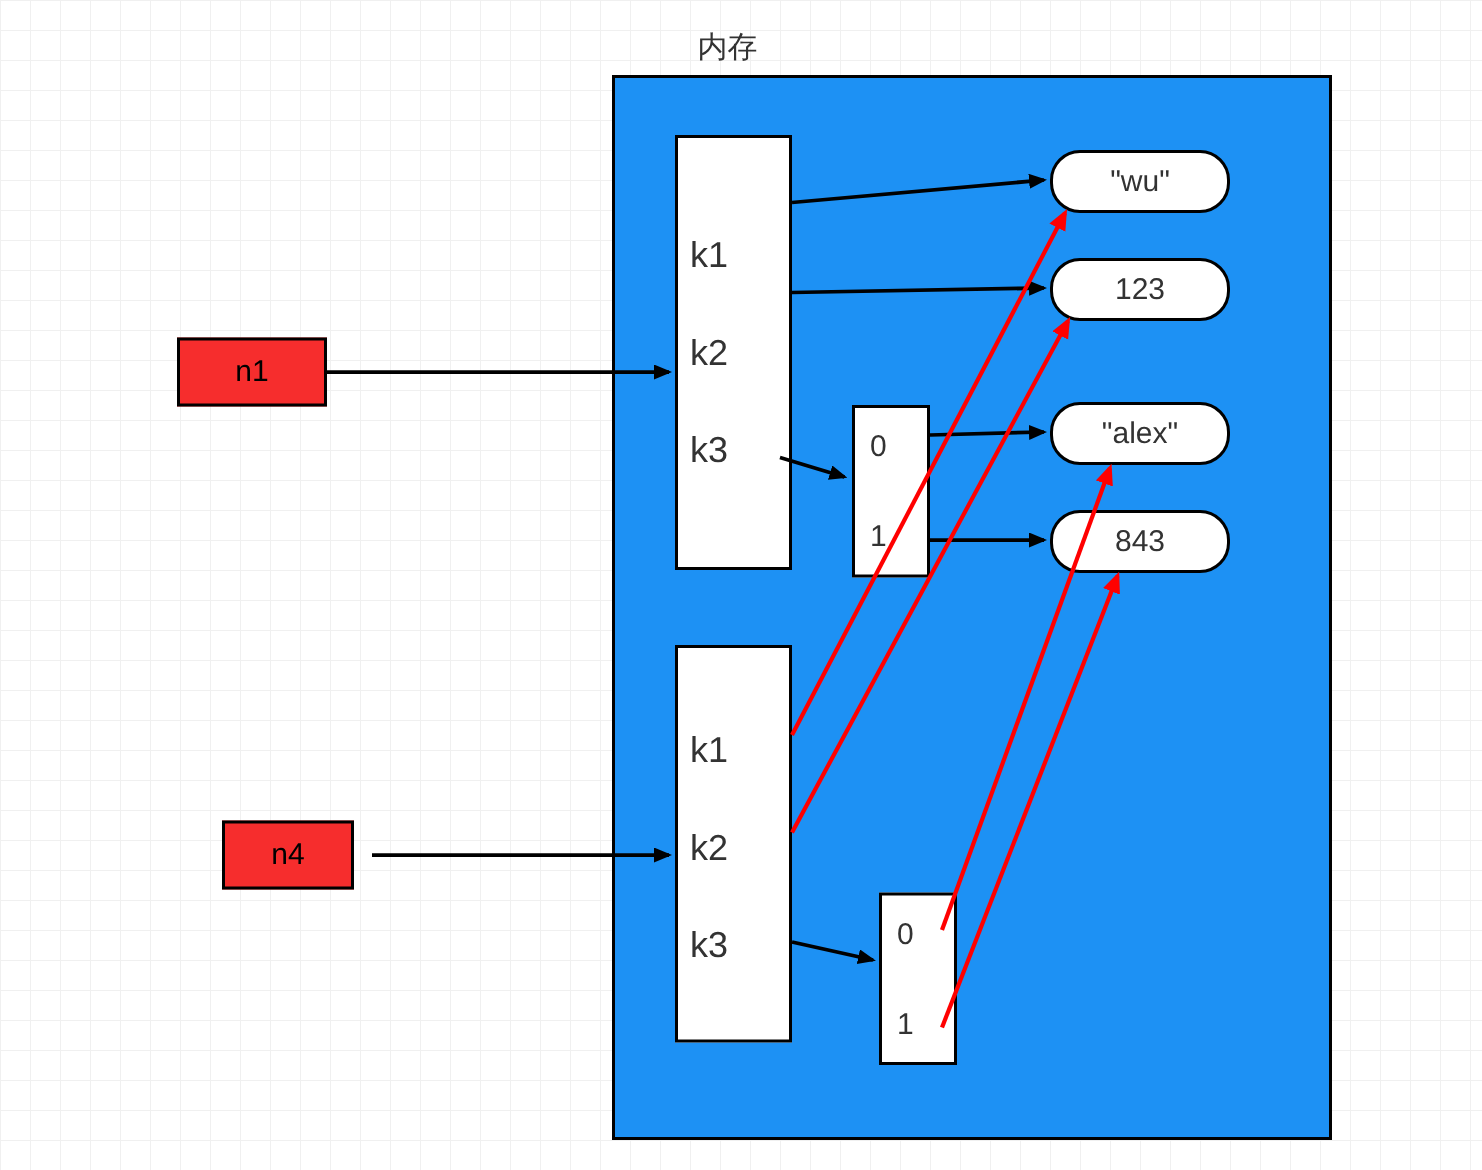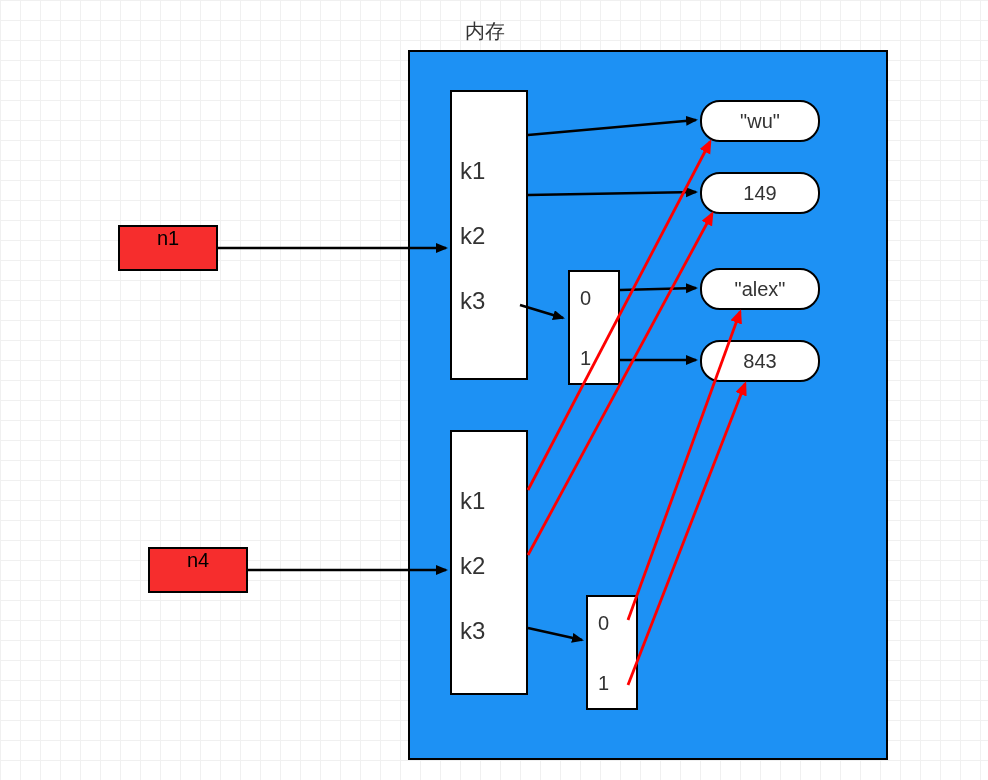--- a/index.html
+++ b/index.html
@@ -32,20 +32,21 @@
     box-sizing: border-box;
   }
   .memory {
     background: #1d91f4;
   }
   .varbox {
     background: #f62d2d;
     color: #000;
     border: 2px solid #000;
     display: flex;
+    align-items: center;
     justify-content: center;
   }
   .dictbox {
     background: #fff;
   }
   .cell {
     position: absolute;
     left: 8px;
     font-size: 24px;
   }
@@ -87,21 +88,21 @@
 <div class="layer" style="z-index:1;border-radius:17px;">
 
   <div class="title" style="left:465px; top:18px;">内存</div>
 
   <div class="box memory" style="left:408px; top:50px; width:480px; height:710px;"></div>
 
   <div class="box varbox" style="left:118px; top:225px; width:100px; height:46px;">
     <span>n1</span>
   </div>
 
-  <div class="box varbox" style="left:148px; top:547px; width:100px; height:46px;">
+  <div class="box varbox" style="left:148px; top:547px; width:88px; height:46px;">
     <span>n4</span>
   </div>
 
   <div class="box dictbox" style="left:450px; top:90px; width:78px; height:290px;">
     <span class="cell" style="top:65px;">k1</span>
     <span class="cell" style="top:130px;">k2</span>
     <span class="cell" style="top:195px;">k3</span>
   </div>
 
   <div class="box dictbox" style="left:450px; top:430px; width:78px; height:265px;">
@@ -117,21 +118,21 @@
 
   <div class="box listbox" style="left:586px; top:595px; width:52px; height:115px;">
     <span class="listcell" style="top:15px;">0</span>
     <span class="listcell" style="top:75px;">1</span>
   </div>
 
   <div class="valbox" style="left:700px; top:100px; width:120px; height:42px;">
     <span>"wu"</span>
   </div>
   <div class="valbox" style="left:700px; top:172px; width:120px; height:42px;">
-    <span>149</span>
+    <span>123</span>
   </div>
   <div class="valbox" style="left:700px; top:268px; width:120px; height:42px;">
     <span>"alex"</span>
   </div>
   <div class="valbox" style="left:700px; top:340px; width:120px; height:42px;">
     <span>843</span>
   </div>
 </div>
 
 <svg class="arrows" viewBox="0 0 988 780">

